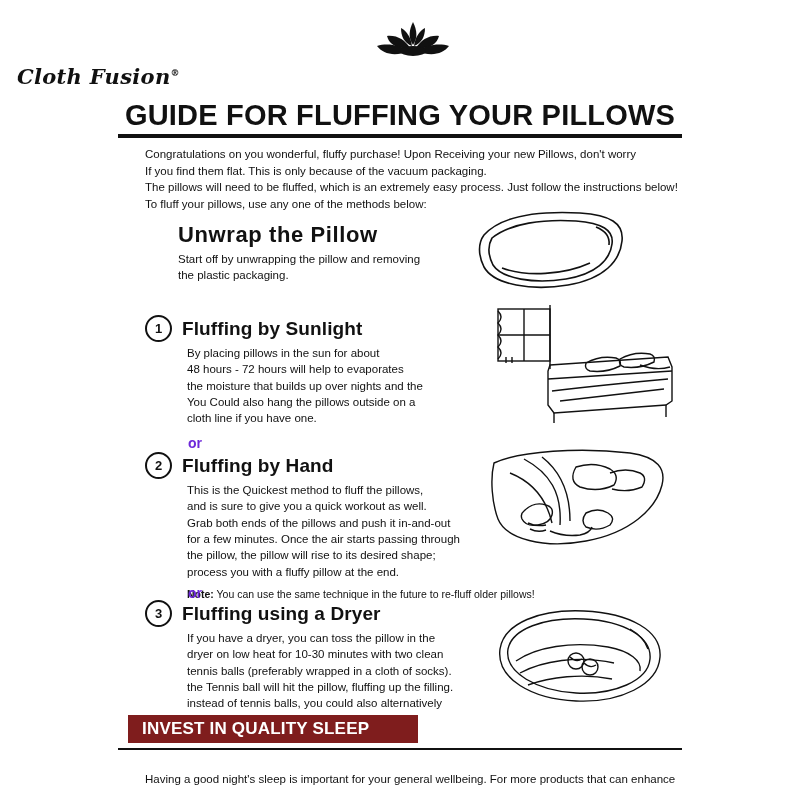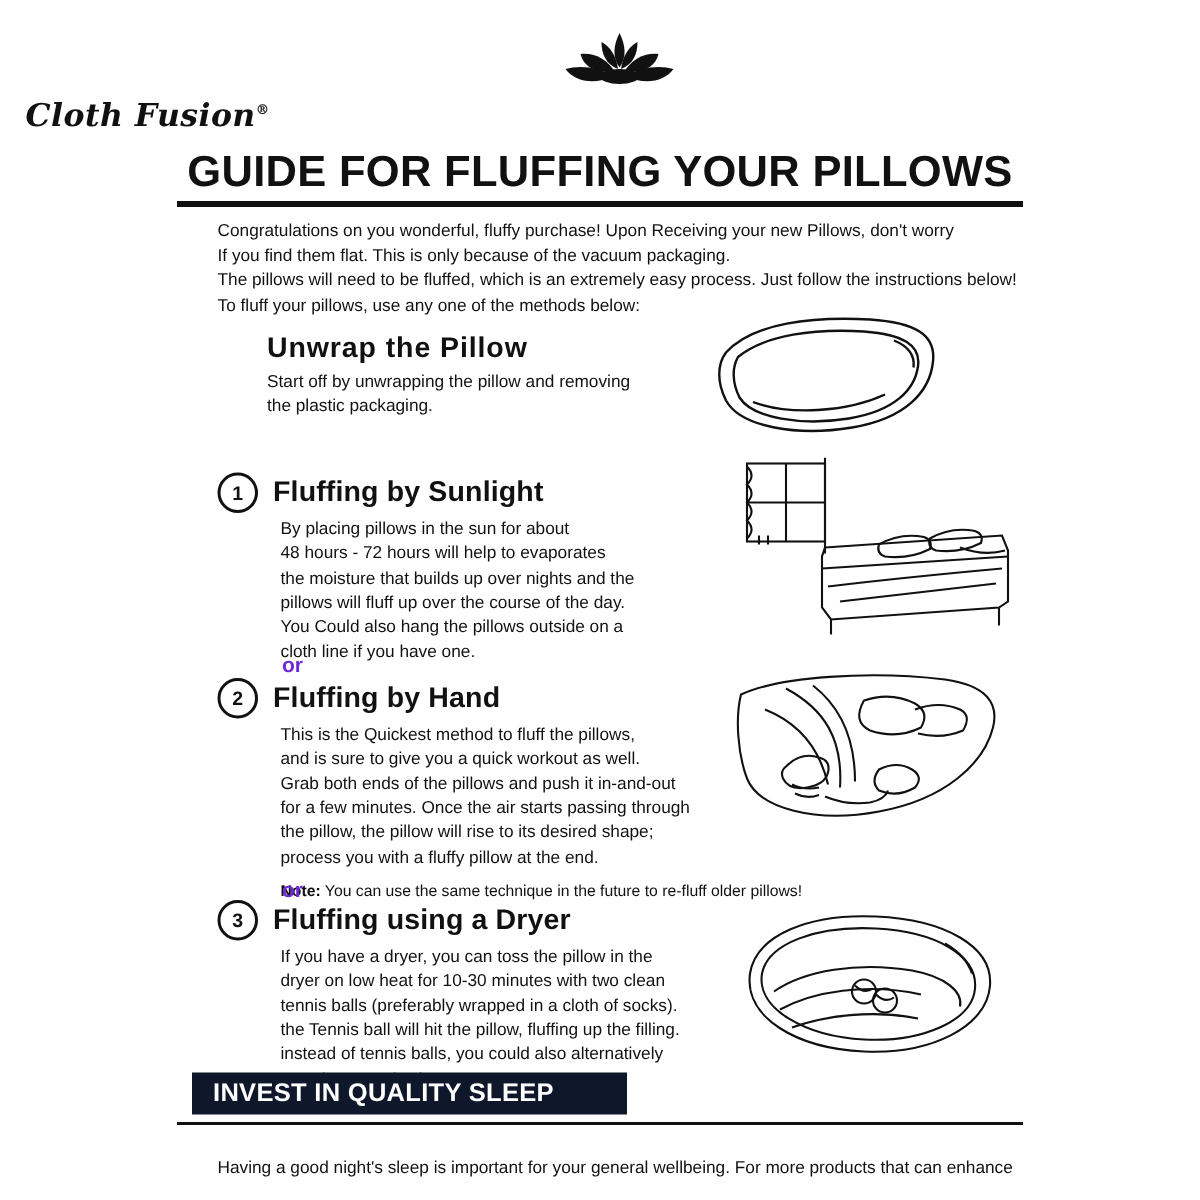--- a/index.html
+++ b/index.html
@@ -117,21 +117,21 @@
     color: #111;
     flex: 0 0 auto;
   }
   .sec-title {
     font-size: 19px;
     font-weight: bold;
     color: #111;
     letter-spacing: 0.1px;
   }
   .sec-title.unwrap {
-    font-size: 19px;
+    font-size: 22px;
     letter-spacing: 0.6px;
   }
   .sec-body {
     font-size: 11.5px;
     line-height: 1.42;
     color: #111;
     margin-top: 3px;
   }
   .sec-body div { white-space: nowrap; }
   .note {
@@ -152,21 +152,21 @@
   
   .ill { position: absolute; }
 
   
   .banner {
     position: absolute;
     left: 128px;
     top: 715px;
     width: 290px;
     height: 28px;
-    background: #0f172a;
+    background: #7f1d1d;
     color: #fff;
     display: flex;
     align-items: center;
     padding-left: 14px;
     box-sizing: border-box;
     font-size: 17px;
     font-weight: bold;
     letter-spacing: 0.2px;
   }
   .footer-rule {
@@ -242,21 +242,20 @@
 
   <div class="section" style="top:315px;">
     <div class="sec-head">
       <div class="num-circle">1</div>
       <div class="sec-title">Fluffing by Sunlight</div>
     </div>
     <div class="sec-body" style="padding-left:42px;">
       <div>By placing pillows in the sun for about</div>
       <div>48 hours - 72 hours will help to evaporates</div>
       <div>the moisture that builds up over nights and the</div>
-      <div>pillows will fluff up over the course of the day.</div>
       <div>You Could also hang the pillows outside on a</div>
       <div>cloth line if you have one.</div>
     </div>
   </div>
 
   <svg class="ill" style="left:490px; top:305px;" width="190" height="125" viewBox="0 0 190 125">
     <g fill="none" stroke="#111" stroke-width="1.4">
       <rect x="8" y="4" width="52" height="52"></rect>
       <line x1="34" y1="4" x2="34" y2="56"></line>
       <line x1="8" y1="30" x2="60" y2="30"></line>

